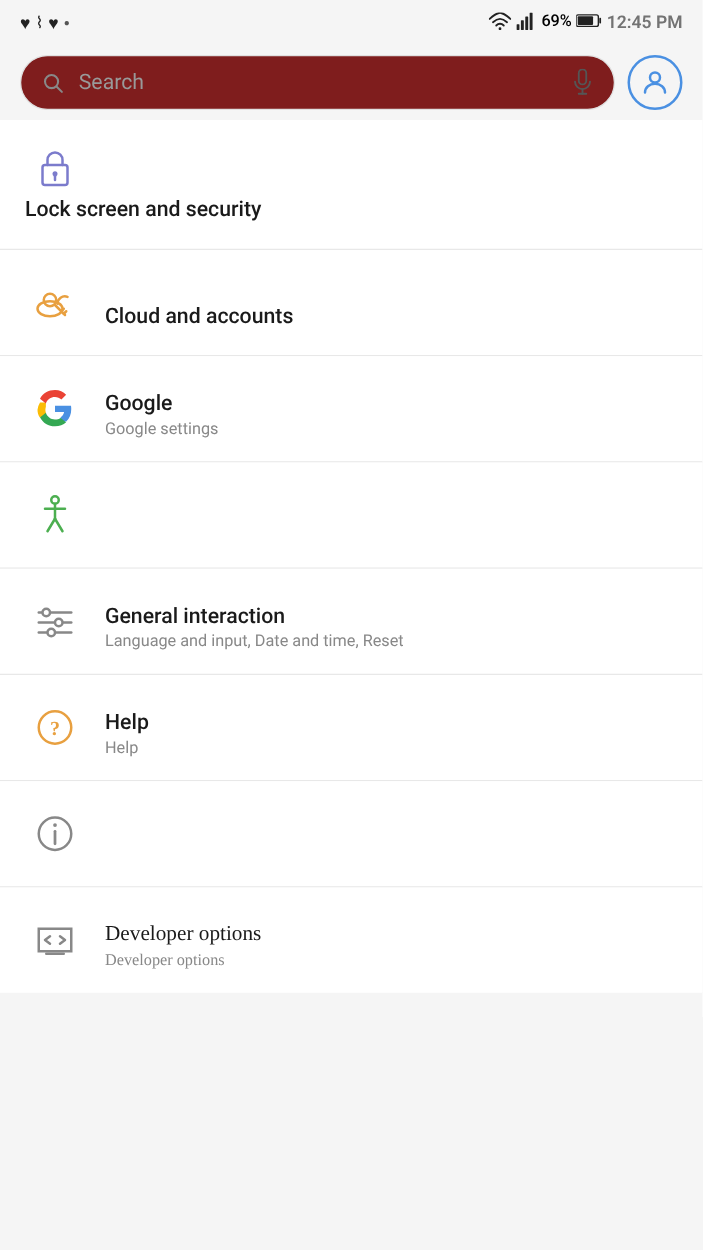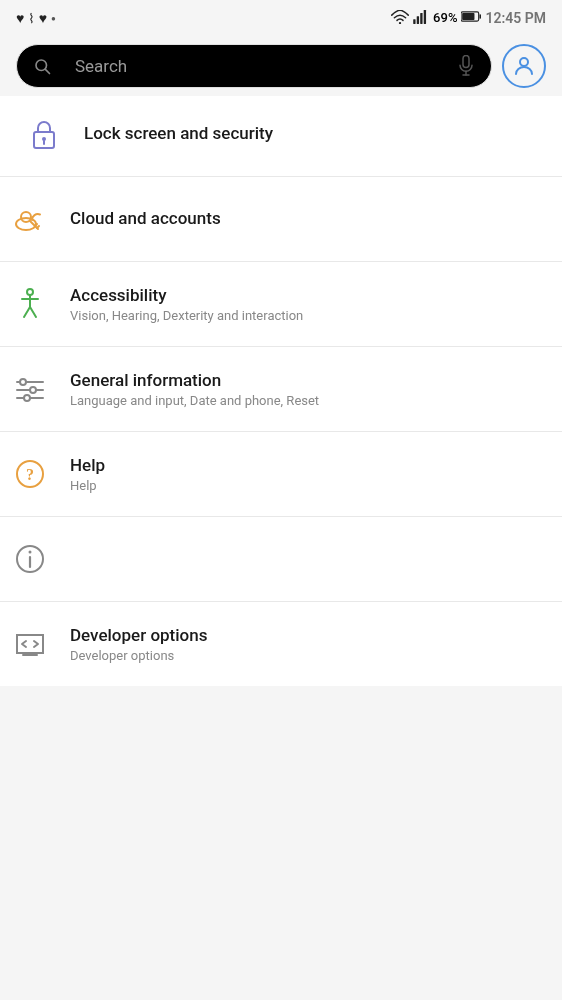--- a/index.html
+++ b/index.html
@@ -40,25 +40,25 @@
       padding: 8px 16px;
       background: #f5f5f5;
       display: flex;
       align-items: center;
       gap: 10px;
     }
     .search-bar {
       flex: 1;
       display: flex;
       align-items: center;
-      background: #000000;
+      background: #7f1d1d;
       border-radius: 30px;
       padding: 10px 16px;
       border: 1px solid #e0e0e0;
-      gap: 24px;
+      gap: 12px;
     }
     .search-text {
       font-size: 17px;
       color: #999;
       flex: 1;
     }
     .avatar-btn {
       width: 44px;
       height: 44px;
       border-radius: 50%;
@@ -73,22 +73,22 @@
       flex-shrink: 0;
     }
 
     
     .settings-list {
       background: #fff;
       margin-top: 0;
     }
     .settings-item {
       display: flex;
-      align-items: center;
-      padding: 18px 6px;
+      align-items: flex-end;
+      padding: 18px 20px;
       border-bottom: 1px solid #e8e8e8;
       cursor: pointer;
       background: #fff;
     }
     .item-icon {
       width: 48px;
       height: 48px;
       display: flex;
       align-items: center;
       justify-content: center;
@@ -105,25 +105,26 @@
       margin-bottom: 3px;
     }
     .item-subtitle {
       font-size: 13px;
       color: #888;
     }
 
     
     .settings-item-top {
       display: flex;
-      align-items: center;
+      align-items: flex-start;
       padding: 14px 20px 18px 20px;
       border-bottom: 1px solid #e8e8e8;
       cursor: pointer;
       background: #fff;
+      flex-direction: column;
     }
 
     
     svg { display: block; }
   </style>
 </head>
 <body>
 
 <div class="status-bar">
   <div class="status-left">
@@ -206,51 +207,61 @@
         <line x1="17" y1="19" x2="25" y2="27" stroke="#e8a040" stroke-width="2" stroke-linecap="round"></line>
         <line x1="22" y1="24" x2="24" y2="22" stroke="#e8a040" stroke-width="2" stroke-linecap="round"></line>
         <line x1="24" y1="26" x2="26" y2="24" stroke="#e8a040" stroke-width="2" stroke-linecap="round"></line>
       </svg>
     </div>
     <div class="item-text">
       <div class="item-title">Cloud and accounts</div>
     </div>
   </div>
 
+  <div class="settings-item">
+    <div class="item-icon">
+      <svg width="32" height="32" viewBox="0 0 32 32">
+        <path d="M29 16.2c0-.9-.1-1.8-.2-2.6H16v5h7.3c-.3 1.7-1.3 3.2-2.8 4.2v3.4h4.5c2.7-2.4 4-6 4-10z" fill="#4a90e2"></path>
+        <path d="M16 30c3.6 0 6.7-1.2 8.9-3.3l-4.5-3.4c-1.2.8-2.7 1.3-4.4 1.3-3.4 0-6.3-2.3-7.3-5.4H4v3.5C6.2 27.3 10.8 30 16 30z" fill="#34a853"></path>
+        <path d="M8.7 19.2c-.3-.8-.4-1.6-.4-2.4 0-.8.2-1.6.4-2.4V11H4A14 14 0 0 0 2 16.8c0 2.3.5 4.4 1.9 6.2l4.8-3.8z" fill="#fbbc05"></path>
+        <path d="M16 6.5c2 0 3.7.7 5.1 2l3.8-3.8C22.7 2.5 19.6 1 16 1 10.8 1 6.2 3.7 4 8l4.7 3.7c1-3.1 3.9-5.2 7.3-5.2z" fill="#ea4335"></path>
+      </svg>
+    </div>
+    <div class="item-text">
+      <div class="item-title">Google</div>
+      <div class="item-subtitle">Google settings</div>
+    </div>
+  </div>
 
   <div class="settings-item">
     <div class="item-icon">
       <svg width="34" height="34" viewBox="0 0 34 34">
         <circle cx="17" cy="5" r="3" fill="none" stroke="#4caf50" stroke-width="2"></circle>
         <line x1="17" y1="8" x2="17" y2="20" stroke="#4caf50" stroke-width="2" stroke-linecap="round"></line>
         <line x1="9" y1="12" x2="25" y2="12" stroke="#4caf50" stroke-width="2" stroke-linecap="round"></line>
         <line x1="17" y1="20" x2="11" y2="30" stroke="#4caf50" stroke-width="2" stroke-linecap="round"></line>
         <line x1="17" y1="20" x2="23" y2="30" stroke="#4caf50" stroke-width="2" stroke-linecap="round"></line>
       </svg>
-    </div>
-    <div class="item-text">
-      <div class="item-title">Accessibility</div>
-      <div class="item-subtitle">Vision, Hearing, Dexterity and interaction</div>
     </div>
   </div>
 
   <div class="settings-item">
     <div class="item-icon">
       <svg width="34" height="34" viewBox="0 0 34 34">
         <line x1="4" y1="10" x2="30" y2="10" stroke="#888" stroke-width="2" stroke-linecap="round"></line>
         <circle cx="10" cy="10" r="3" fill="#fff" stroke="#888" stroke-width="2"></circle>
         <line x1="4" y1="18" x2="30" y2="18" stroke="#888" stroke-width="2" stroke-linecap="round"></line>
         <circle cx="20" cy="18" r="3" fill="#fff" stroke="#888" stroke-width="2"></circle>
         <line x1="4" y1="26" x2="30" y2="26" stroke="#888" stroke-width="2" stroke-linecap="round"></line>
         <circle cx="14" cy="26" r="3" fill="#fff" stroke="#888" stroke-width="2"></circle>
       </svg>
     </div>
     <div class="item-text">
-      <div class="item-title">General information</div>
-      <div class="item-subtitle">Language and input, Date and phone, Reset</div>
+      <div class="item-title">General interaction</div>
+      <div class="item-subtitle">Language and input, Date and time, Reset</div>
     </div>
   </div>
 
 
   <div class="settings-item">
     <div class="item-icon">
       <svg width="34" height="34" viewBox="0 0 34 34">
         <circle cx="17" cy="17" r="13" fill="none" stroke="#e8a040" stroke-width="2"></circle>
         <text x="17" y="23" text-anchor="middle" font-size="16" fill="#e8a040" font-family="serif" font-weight="bold">?</text>
       </svg>
@@ -264,21 +275,21 @@
   <div class="settings-item">
     <div class="item-icon">
       <svg width="34" height="34" viewBox="0 0 34 34">
         <circle cx="17" cy="17" r="13" fill="none" stroke="#888" stroke-width="2"></circle>
         <line x1="17" y1="15" x2="17" y2="25" stroke="#888" stroke-width="2.2" stroke-linecap="round"></line>
         <circle cx="17" cy="10" r="1.5" fill="#888"></circle>
       </svg>
     </div>
   </div>
 
-  <div class="settings-item" style="border-bottom: none;">
+  <div class="settings-item" style="border-bottom: none; font-family: Liberation Serif, serif;">
     <div class="item-icon">
       <svg width="34" height="34" viewBox="0 0 34 34">
         <path d="M4 8 h26 v18 H4 z" fill="none" stroke="#888" stroke-width="2" rx="1"></path>
         <path d="M10 28 h14" stroke="#888" stroke-width="2" stroke-linecap="round"></path>
         <path d="M13 14 l-4 3 4 3" fill="none" stroke="#888" stroke-width="2" stroke-linecap="round" stroke-linejoin="round"></path>
         <path d="M21 14 l4 3 -4 3" fill="none" stroke="#888" stroke-width="2" stroke-linecap="round" stroke-linejoin="round"></path>
       </svg>
     </div>
     <div class="item-text">
       <div class="item-title">Developer options</div>

